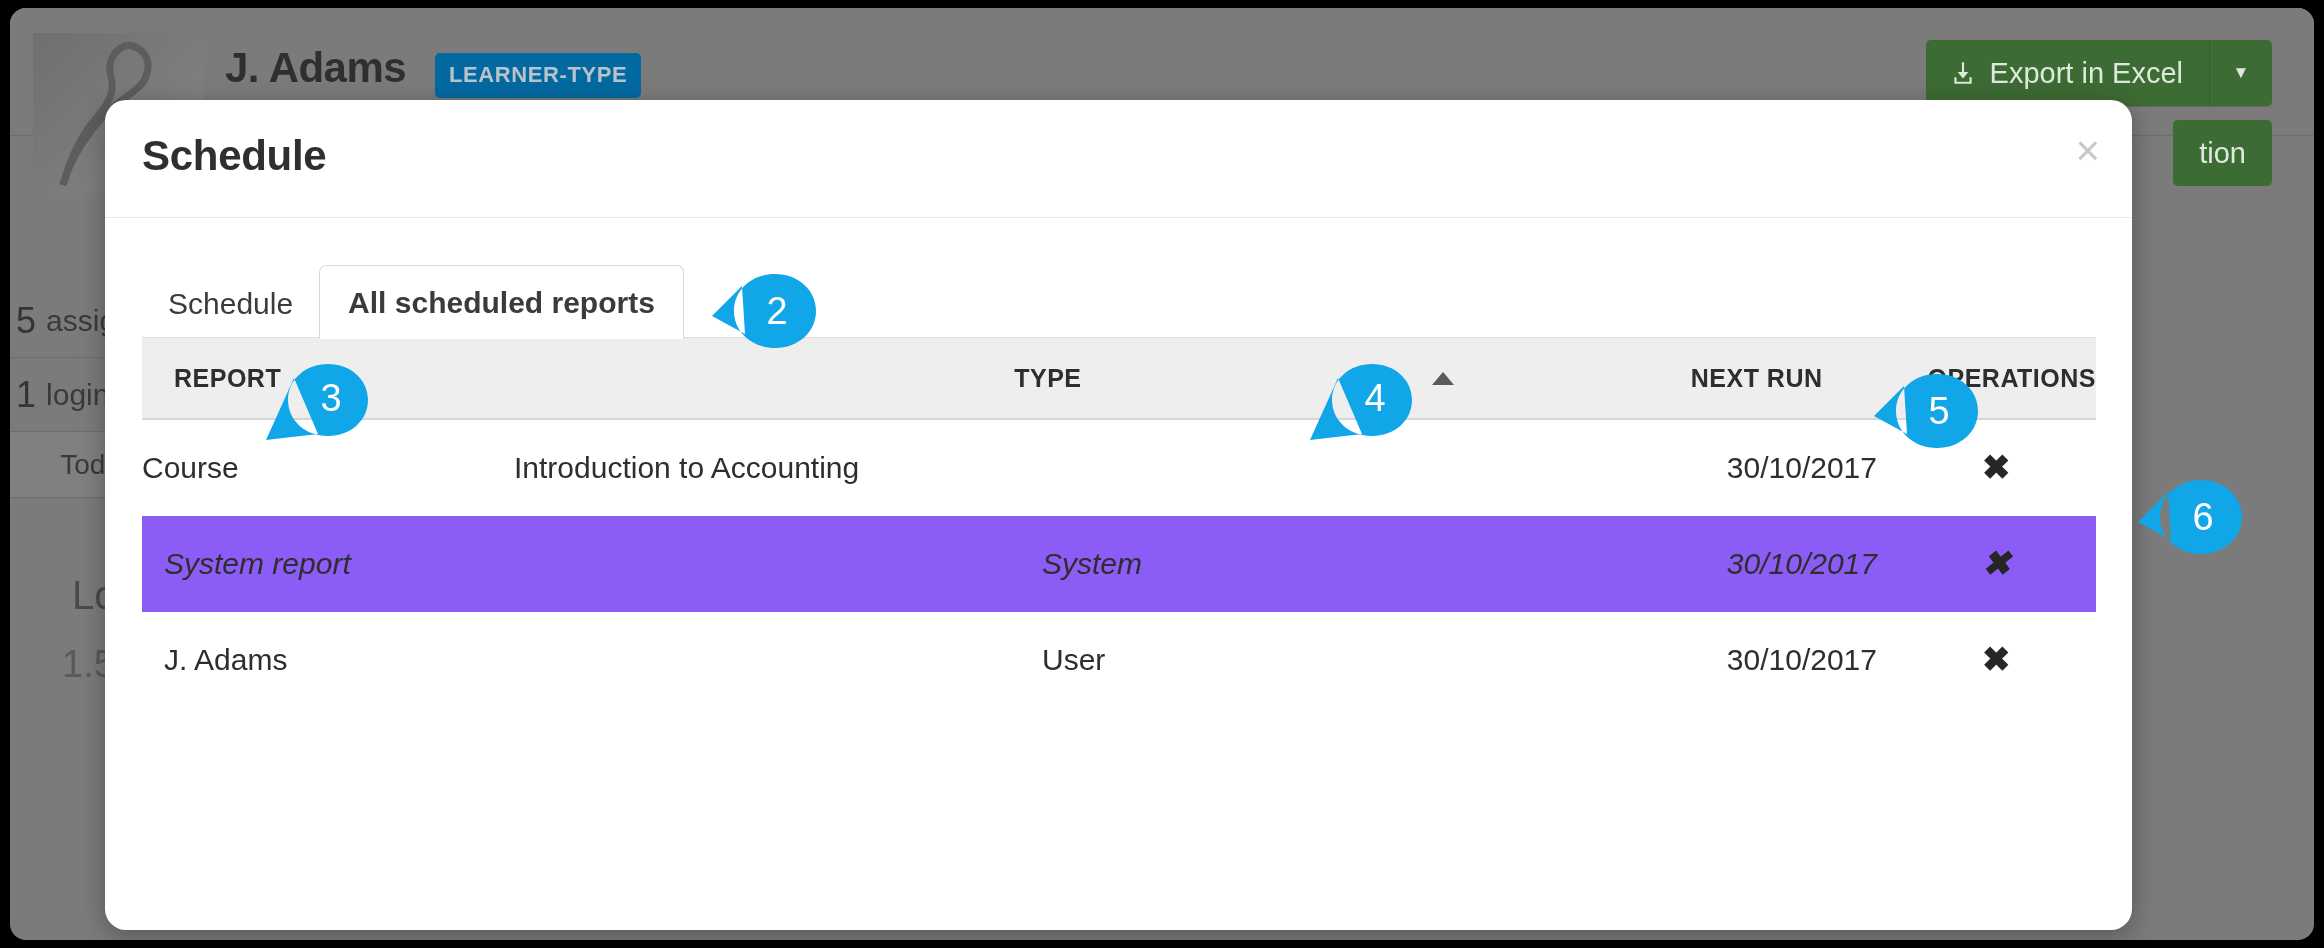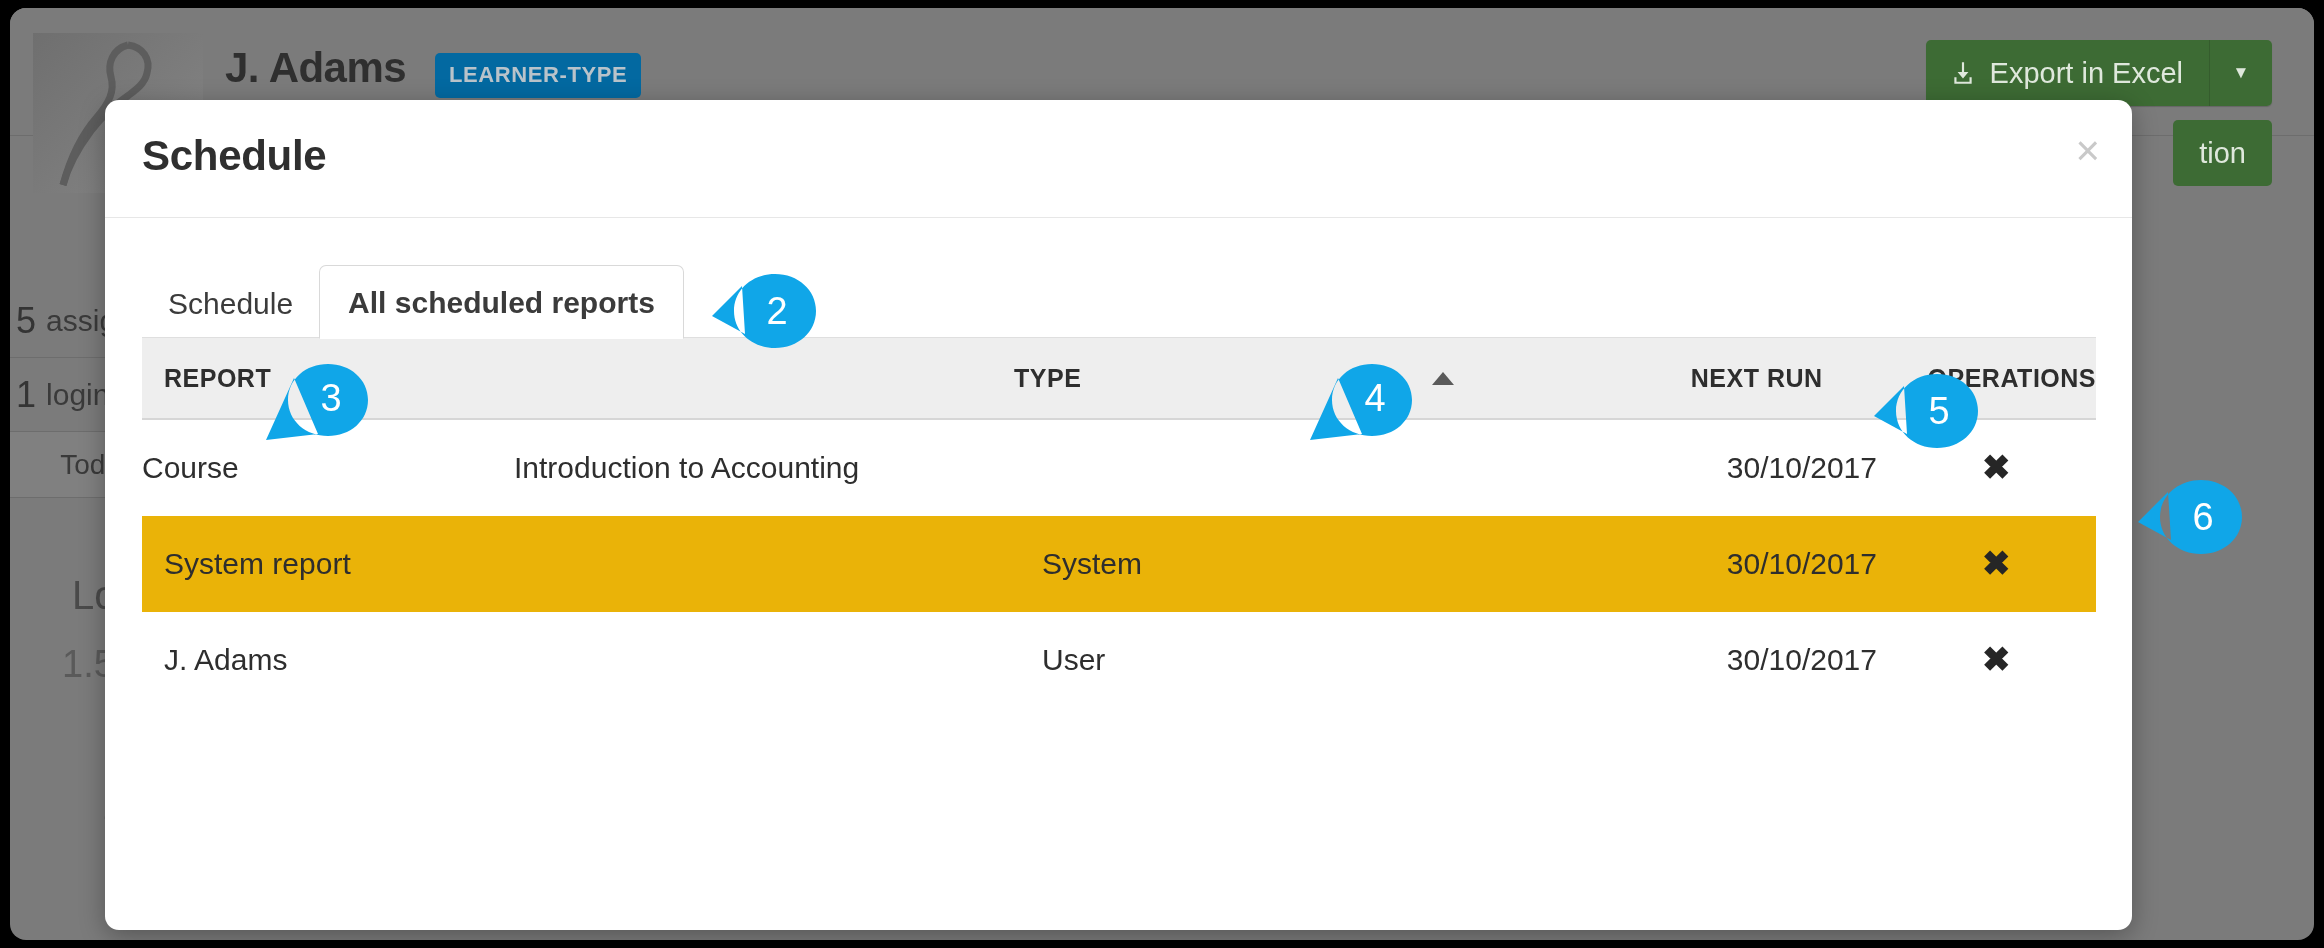--- a/index.html
+++ b/index.html
@@ -176,21 +176,21 @@
   }
 
   
   .modal {
     position: absolute;
     left: 105px;
     top: 100px;
     width: 2027px;
     height: 830px;
     background: #ffffff;
-    border-radius: 14px;
+    border-radius: 21px;
     box-shadow: 0 6px 26px rgba(0,0,0,0.30);
     overflow: hidden;
   }
 
   .modal-header {
     position: relative;
     height: 118px;
     border-bottom: 1px solid #e7e7e7;
   }
   .modal-title {
@@ -262,40 +262,40 @@
     height: 82px;
     background: #eeeeee;
     border-bottom: 2px solid #d6d6d6;
   }
   .th {
     font-size: 25px;
     font-weight: bold;
     color: #2e2e2e;
     letter-spacing: 0.5px;
   }
-  .col-report { width: 900px; padding-left: 22px; }
+  .col-report { width: 900px; padding-left: 32px; }
   .col-type   { width: 350px; }
   .col-sort   { width: 185px; display:flex; align-items:center; justify-content:center; }
   .col-next   { width: 300px; text-align: right; }
   .col-ops    { flex: 1; padding-left: 105px; }
 
   .sort-tri {
     width: 0; height: 0;
     border-left: 11px solid transparent;
     border-right: 11px solid transparent;
     border-bottom: 13px solid #5a5a5a;
   }
 
   .tr {
     display: flex;
     align-items: center;
     height: 96px;
     background: #ffffff;
   }
-  .tr.alt { background: #eab308; }
+  .tr.alt { background: #8b5cf6; font-style: italic; }
   .td { font-size: 30px; color: #2e2e2e; }
   .td.col-report { padding-left: 22px; }
   .td.col-next { text-align: right; }
   .td.col-ops { padding-left: 105px; }
 
   .x-btn {
     display: inline-block;
     font-size: 34px;
     font-weight: bold;
     color: #262626;

